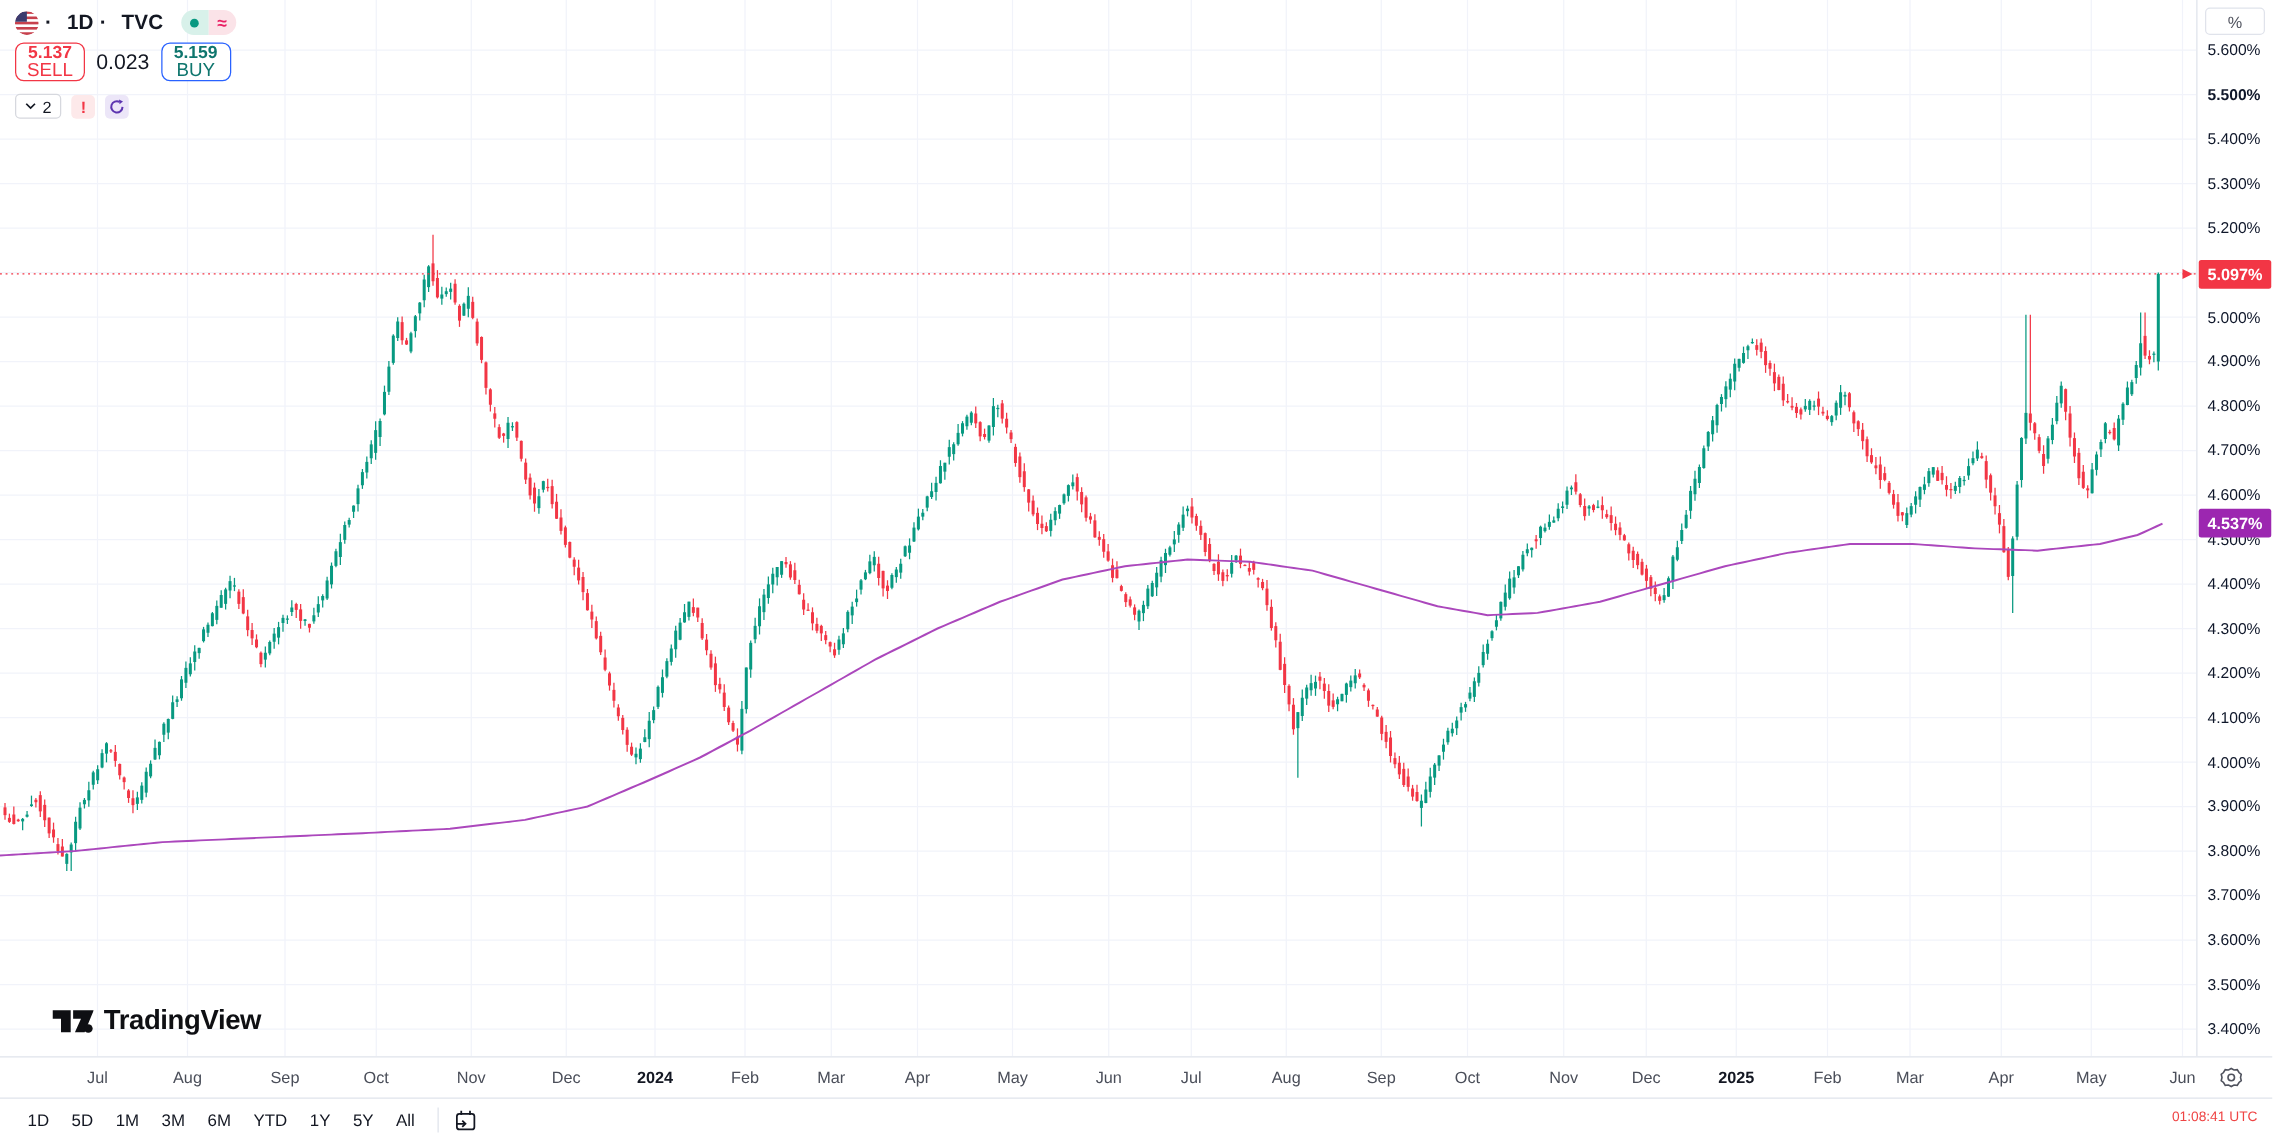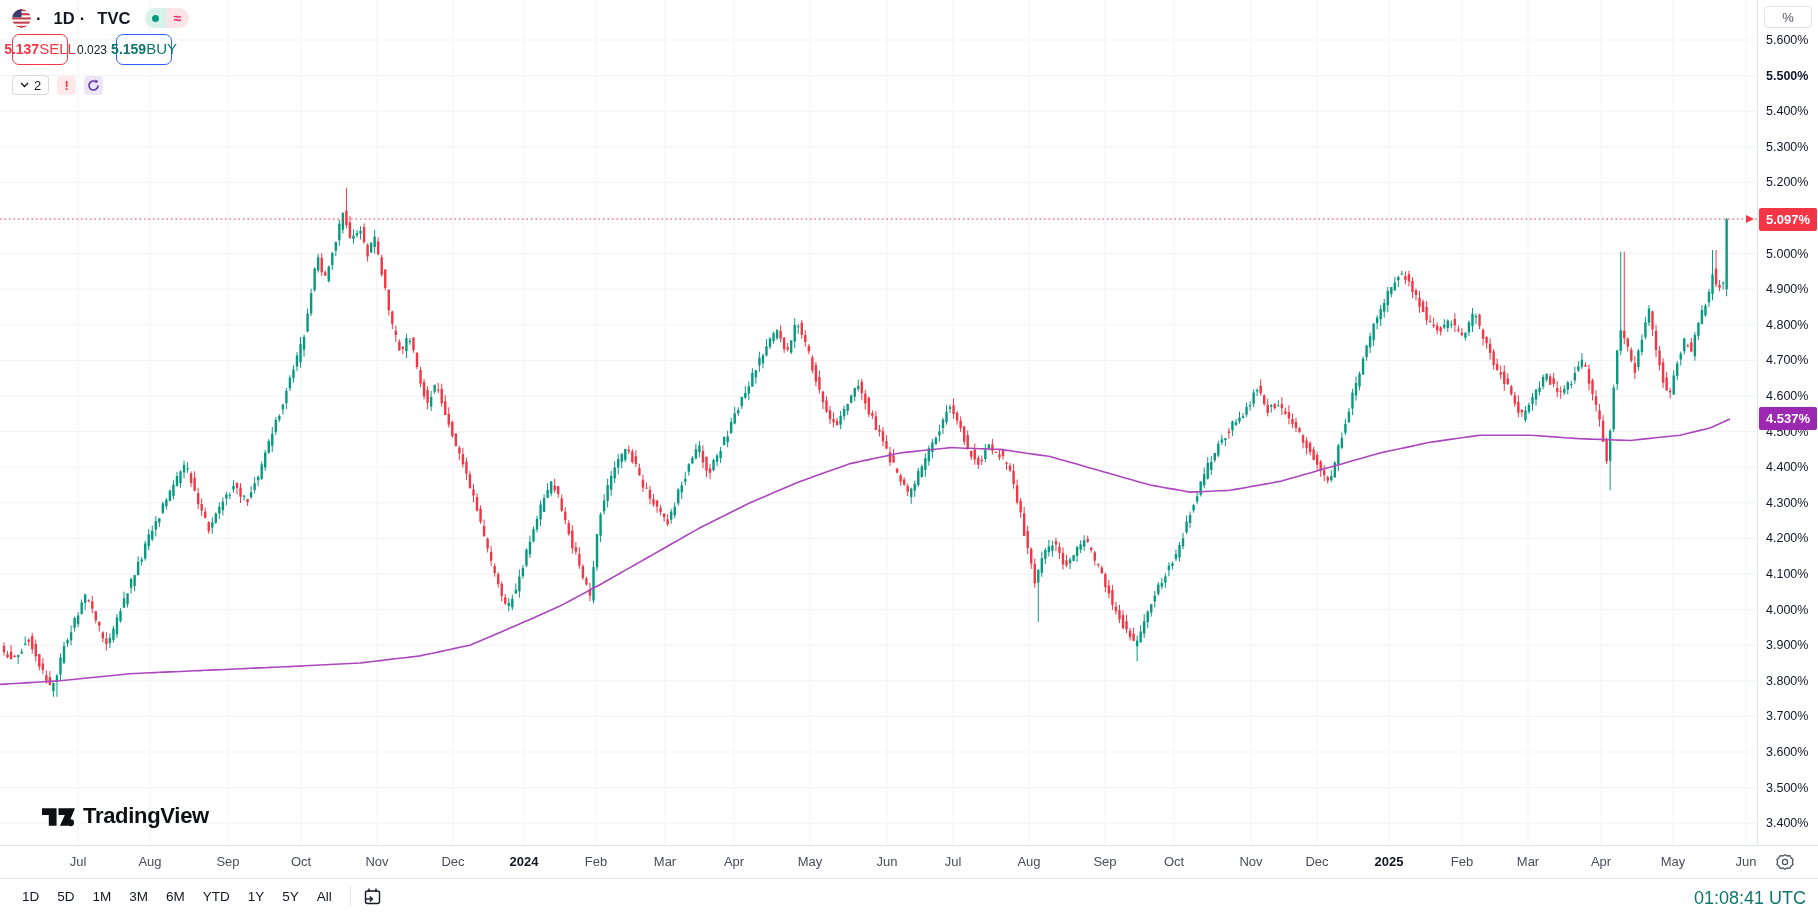--- a/index.html
+++ b/index.html
@@ -26,47 +26,47 @@
   .xtick.year { font-weight:bold; color:#131722; }
   .gear-btn { position:absolute; right:24px; top:7px; width:18px; height:18px; cursor:pointer; color:#50535E; }
 
   
   .toolbar { position:absolute; left:0; top:878px; width:1818px; height:35px; border-top:1px solid #E0E3EB;
     background:#fff; display:flex; align-items:center; }
   .ranges { display:flex; align-items:center; margin-left:14px; gap:2px; }
   .range-btn { font-size:13.5px; color:#131722; padding:4px 8px; border-radius:4px; cursor:pointer; }
   .tb-divider { width:1px; height:20px; background:#E0E3EB; margin:0 10px; }
   .cal-btn { width:24px; height:24px; cursor:pointer; color:#131722; display:flex; align-items:center; justify-content:center; }
-  .clock { position:absolute; right:12px; top:9px; font-size:18px; color:#0f766e; cursor:pointer; }
+  .clock { position:absolute; right:12px; top:9px; font-size:11px; color:#ef4444; cursor:pointer; }
 
   
   .hdr { position:absolute; left:12px; top:7px; display:flex; align-items:center; height:22px; z-index:10; }
   .flag { width:19px; height:19px; border-radius:50%; overflow:hidden; flex:0 0 auto; }
   .title-text { margin-left:7px; font-size:16.5px; font-weight:600; color:#131722; letter-spacing:.1px; }
   .title-sep { margin:0 5px; color:#131722; font-size:16.5px; font-weight:600; }
   .status-pill { display:flex; margin-left:14px; height:20px; }
   .pill-half { width:22px; height:20px; display:flex; align-items:center; justify-content:center; }
   .pill-open { background:#D8F1EA; border-radius:10px 0 0 10px; }
   .pill-delay { background:#FBE3E8; border-radius:0 10px 10px 0; }
   .open-dot { width:7px; height:7px; border-radius:50%; background:#089981; }
   .approx { color:#E91E63; font-size:14px; font-weight:bold; line-height:1; }
   .ohlc { display:flex; margin-left:16px; font-size:16px; gap:9px; white-space:nowrap; }
   .ohlc .lbl { color:#131722; }
   .ohlc .val, .ohlc .chg { color:#F23645; }
   .ohlc .pair .lbl { margin-right:1px; }
 
   
   .trade-row { position:absolute; left:12px; top:34px; display:flex; align-items:center; z-index:10; }
-  .trade-btn { width:56px; height:31px; background:#fff; border-radius:7px; display:flex; flex-direction:row;
+  .trade-btn { width:56px; height:31px; background:#fff; border-radius:7px; display:flex; flex-direction:column;
     align-items:center; justify-content:center; cursor:pointer; line-height:1.1; }
   .sell { border:1px solid #F23645; color:#F23645; }
   .buy  { border:1px solid #2962FF; color:#0f766e; }
   .trade-price { font-size:14px; font-weight:bold; }
   .trade-lbl { font-size:15px; }
-  .spread { font-size:12px; color:#131722; margin:0 9px; }
+  .spread { font-size:17px; color:#131722; margin:0 9px; }
 
   
   .tools-row { position:absolute; left:12px; top:75px; display:flex; align-items:center; gap:8px; z-index:10; }
   .collapse-box { height:20px; background:#fff; border:1px solid #D6D8DE; border-radius:4px; padding:0 7px;
     display:flex; align-items:center; gap:5px; font-size:13px; color:#131722; cursor:pointer; }
   .mini-pill { width:19px; height:19px; border-radius:4px; display:flex; align-items:center; justify-content:center; cursor:pointer; }
   .alert-pill { background:#FDE9EA; color:#F23645; font-weight:bold; font-size:13px; }
   .refresh-pill { background:#ECE6F8; color:#5D35B0; }
 
   

